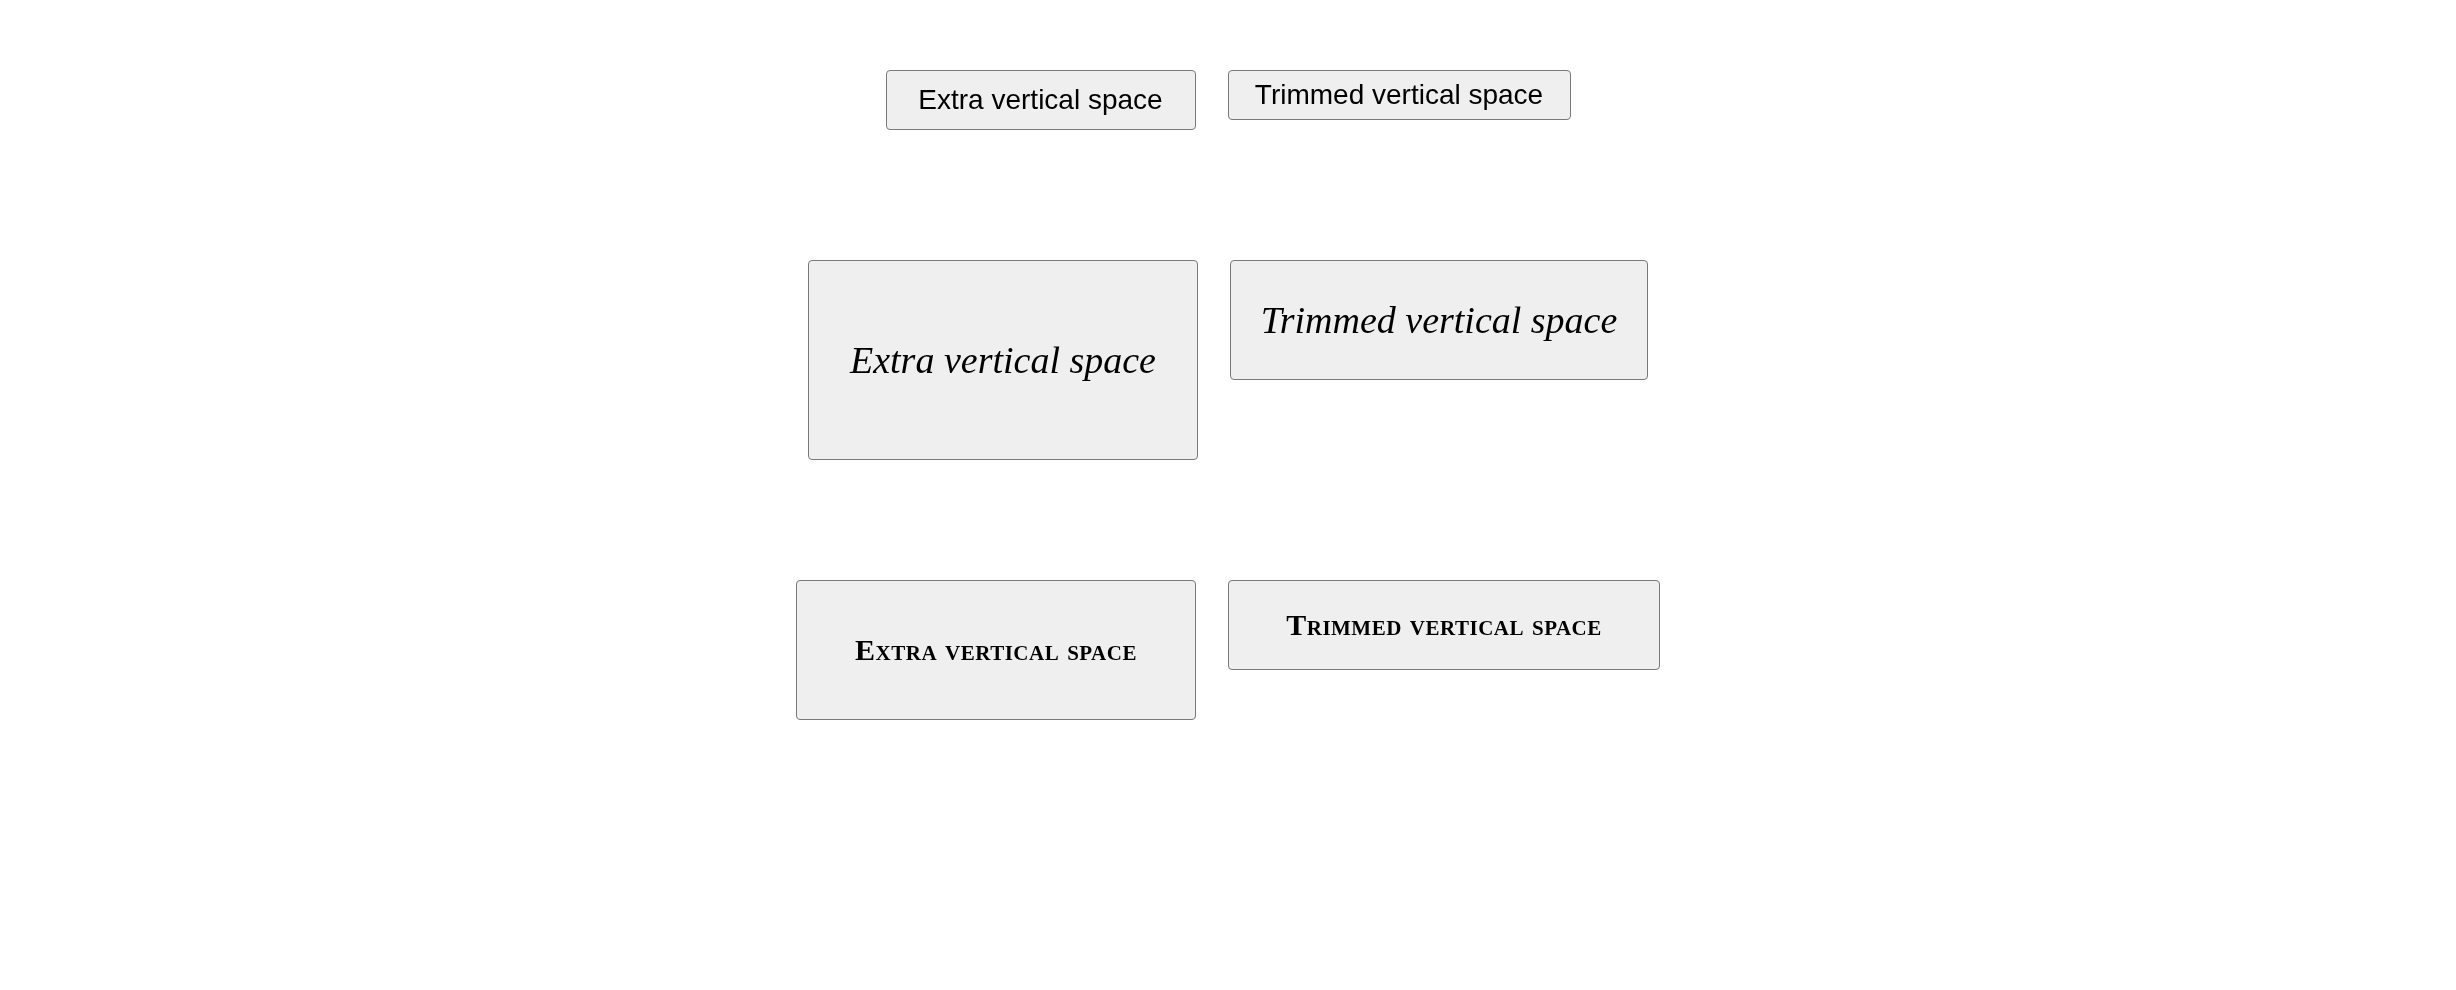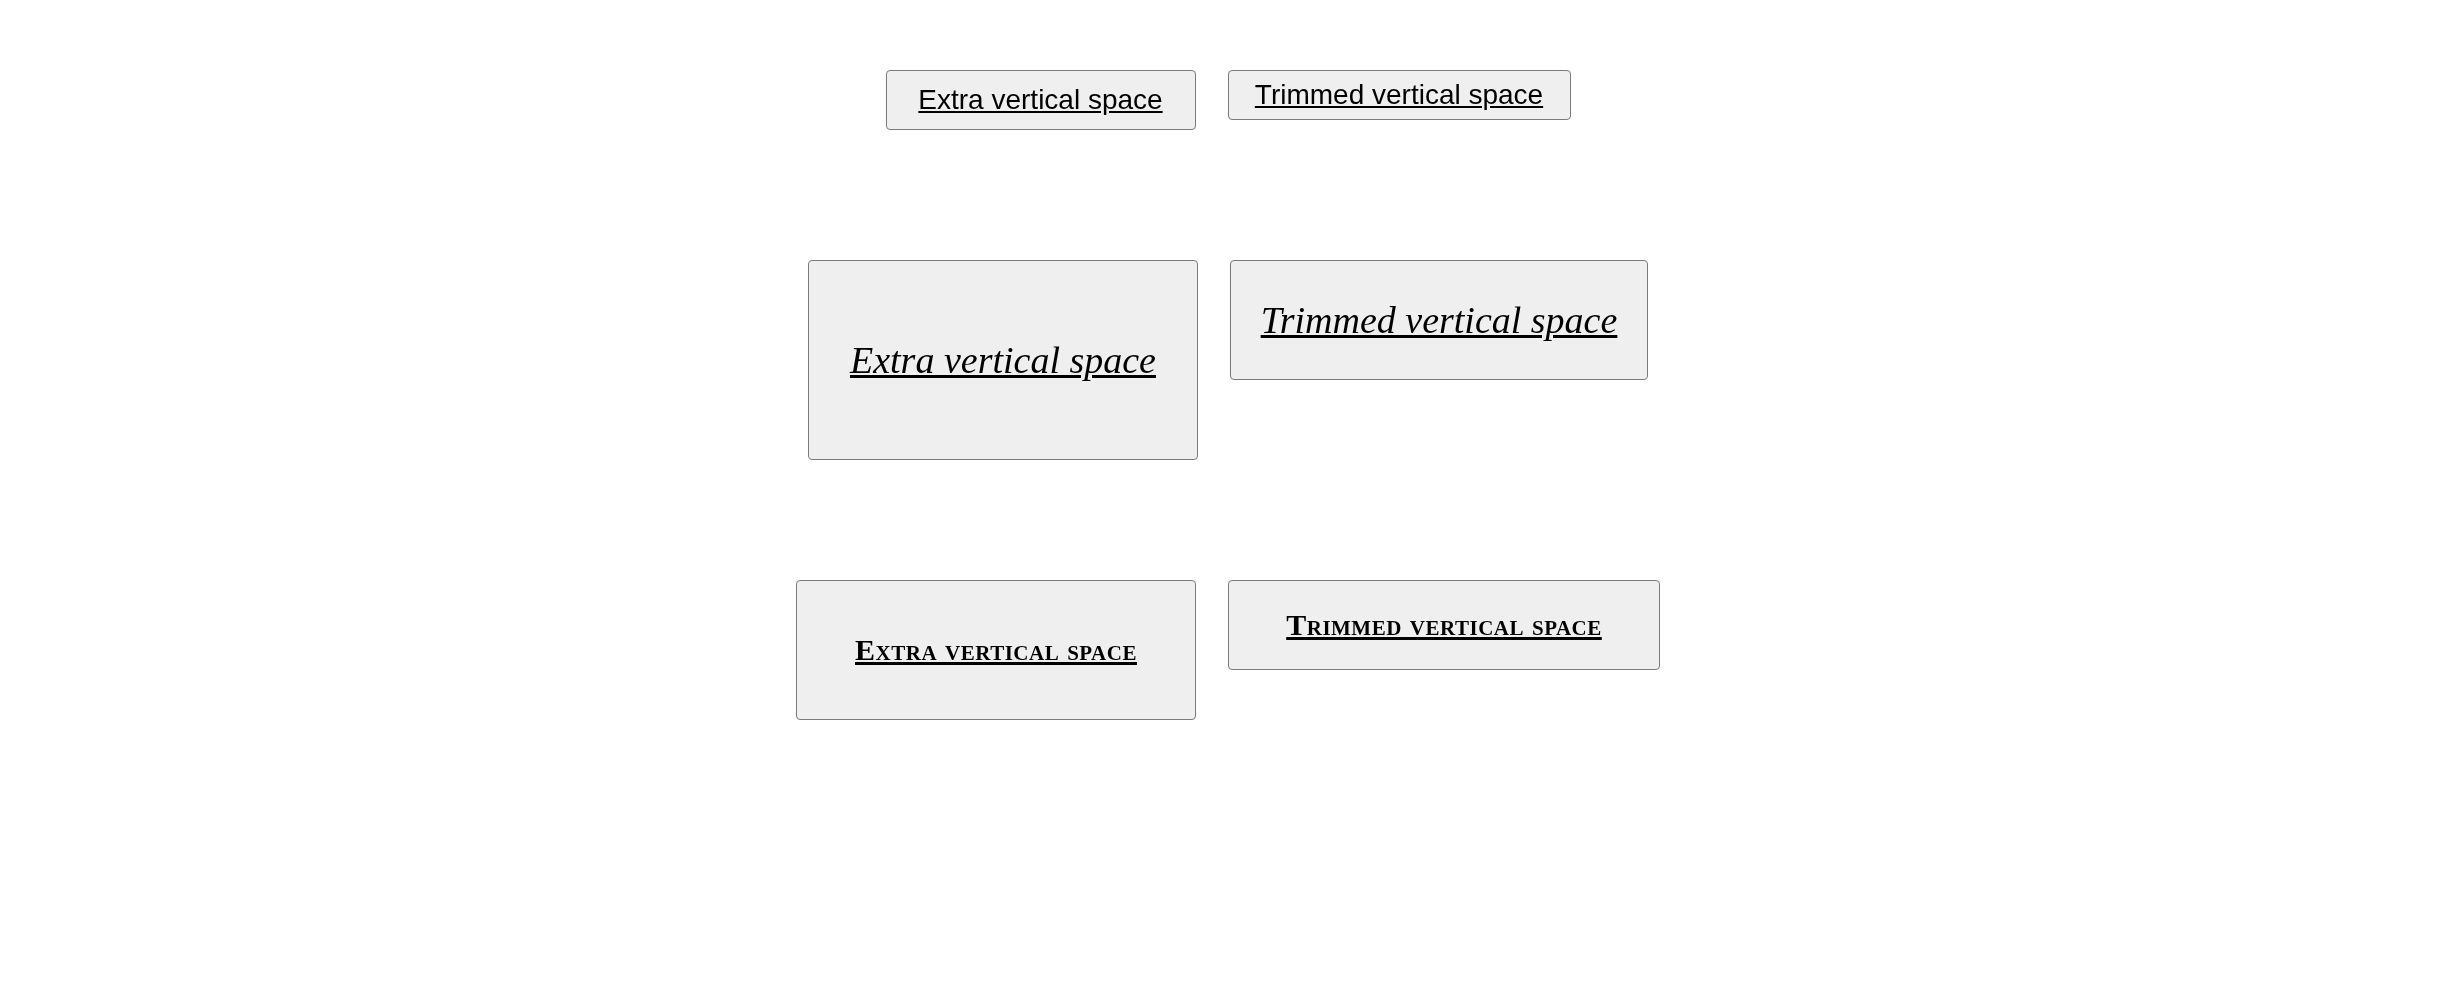--- a/index.html
+++ b/index.html
@@ -29,21 +29,20 @@
   .box {
     background: #efefef;
     border: 1px solid #7a7a7a;
     border-radius: 4px;
     box-sizing: border-box;
     color: #000;
     display: flex;
     align-items: center;
     justify-content: center;
     white-space: nowrap;
-    text-decoration: underline;
   }
   
   .row1 { margin-bottom: 130px; }
   .r1-extra {
     width: 310px;
     height: 60px;
     font-size: 28px;
   }
   .r1-trimmed {
     width: 343px;

